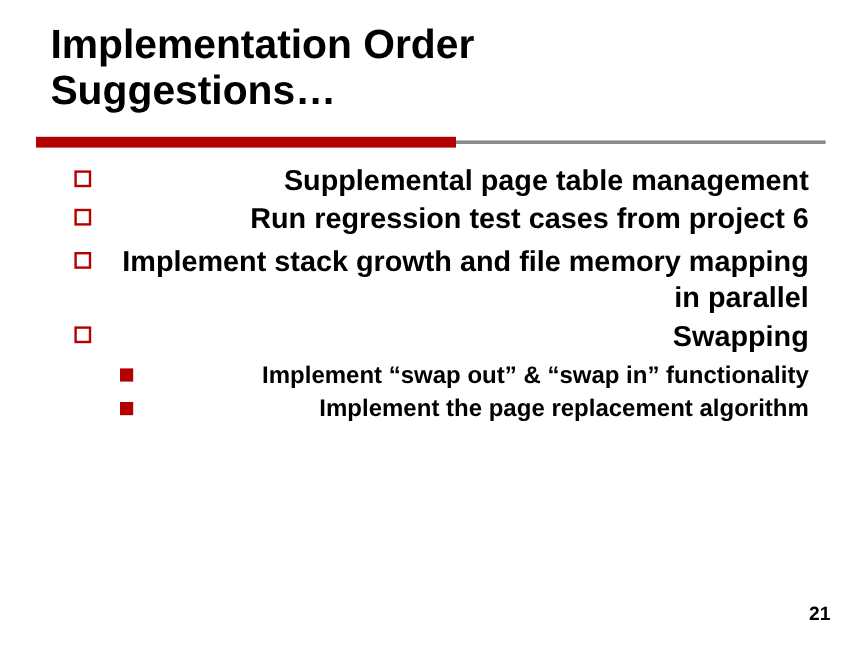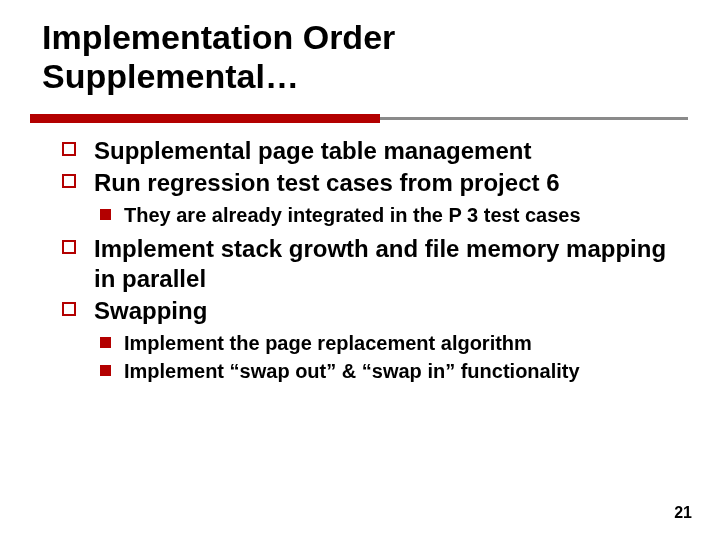--- a/index.html
+++ b/index.html
@@ -47,20 +47,21 @@
     height: 3px;
     background: #8a8a8a;
   }
   .content {
     position: absolute;
     left: 58px;
     top: 136px;
     width: 616px;
     font-size: 24px;
     line-height: 1.25;
+    text-align: right;
   }
   ul {
     margin: 0;
     padding: 0;
     list-style: none;
   }
   .lvl1 > li {
     position: relative;
     padding-left: 36px;
     margin-bottom: 2px;
@@ -104,52 +105,49 @@
     margin-left: 28px;
   }
 </style>
 </head>
 <body>
 
 <div class="slide">
 
   <div class="title">
     <span>Implementation Order</span><br>
-    <span>Supplemental…</span>
+    <span>Suggestions…</span>
   </div>
 
   <div class="rule-line">
     <div class="rule-red" style="width:350px;background:#b30000;"></div>
     <div class="rule-gray" style="left:350px;width:308px;background:#8a8a8a;"></div>
   </div>
 
   <div class="content">
     <ul class="lvl1">
       <li>
         <span>Supplemental page table management</span>
       </li>
       <li>
         <span>Run regression test cases from project 6</span>
         <ul class="lvl2">
-          <li>
-            <span>They are already integrated in the P 3 test cases</span>
-          </li>
         </ul>
       </li>
       <li>
         <span>Implement stack growth and file memory mapping in parallel</span>
       </li>
       <li>
         <span>Swapping</span>
         <ul class="lvl2">
           <li>
-            <span>Implement the page replacement algorithm</span>
+            <span>Implement “swap out” &amp; “swap in” functionality</span>
           </li>
           <li>
-            <span>Implement “swap out” &amp; “swap in” functionality</span>
+            <span>Implement the page replacement algorithm</span>
           </li>
         </ul>
       </li>
     </ul>
   </div>
 
   <div class="page-num">21</div>
 
 </div>
 

